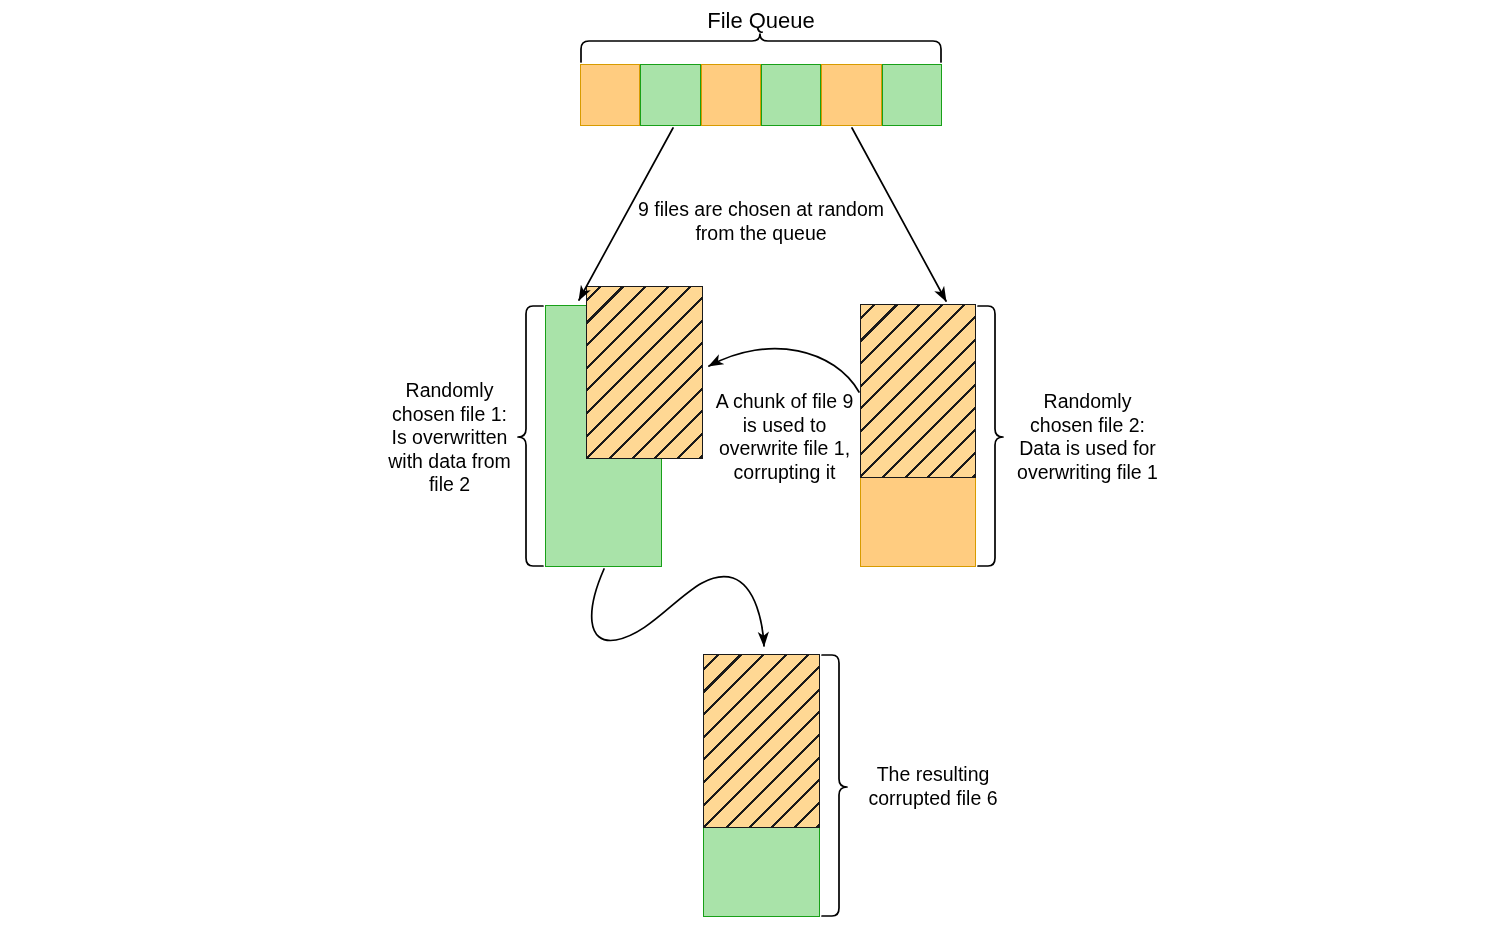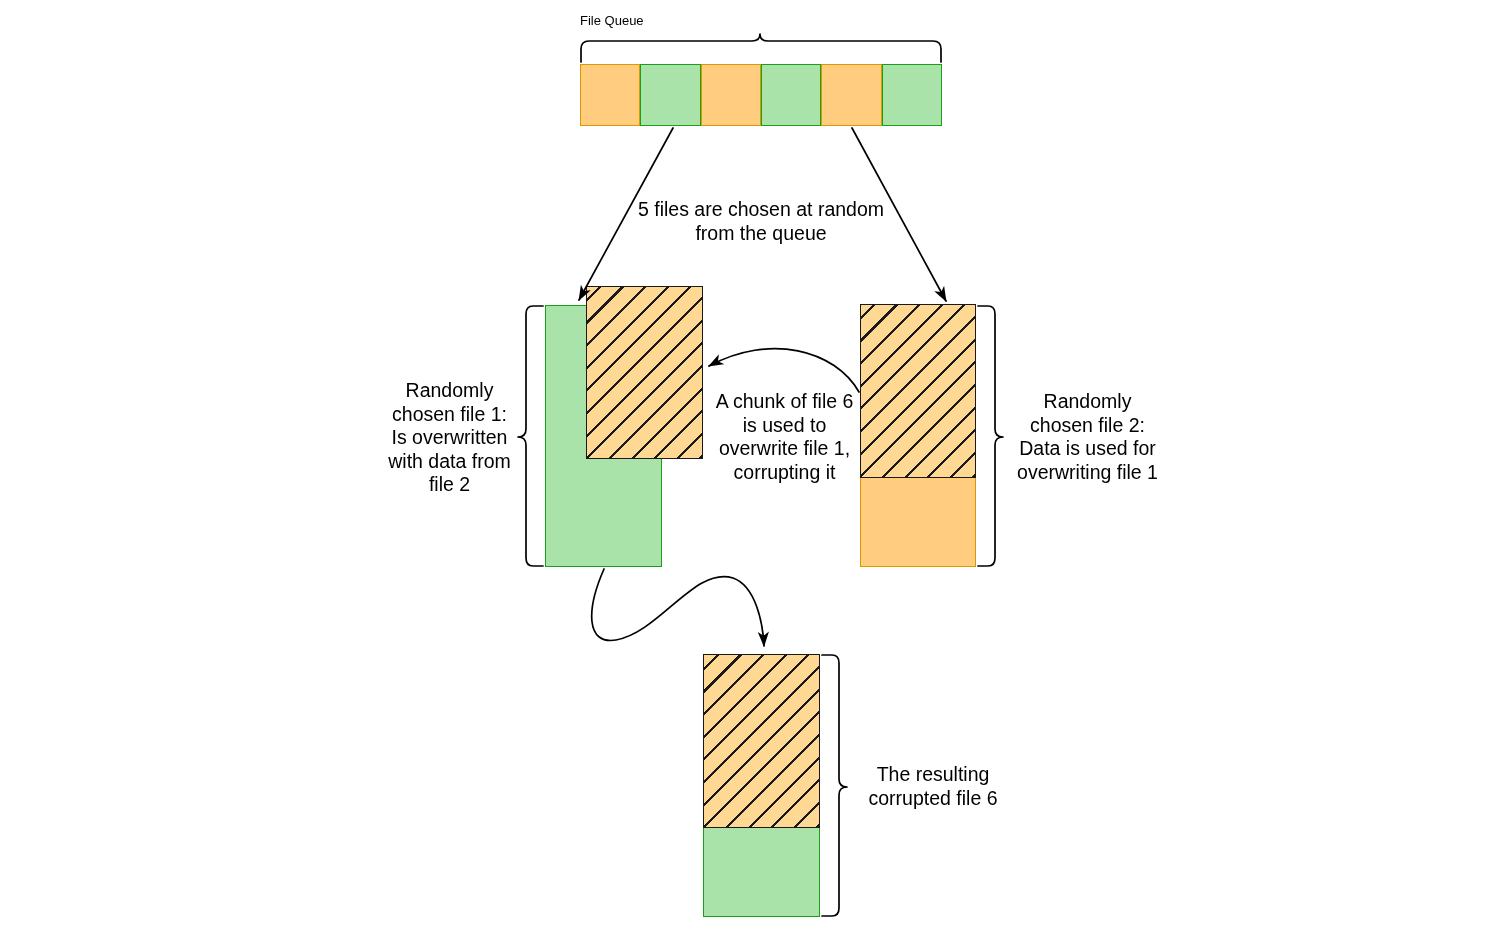--- a/index.html
+++ b/index.html
@@ -24,22 +24,22 @@
     font-size: 19.5px;
     line-height: 23.5px;
     color: #000000;
     white-space: pre-line;
   }
   .queue-title {
     position: absolute;
     left: 580px;
     top: 9px;
     width: 362px;
-    text-align: left;
-    font-size: 13px;
+    text-align: center;
+    font-size: 22px;
     line-height: 23px;
   }
   .queue {
     position: absolute;
     left: 580px;
     top: 64px;
     width: 362px;
     height: 62px;
     display: flex;
   }
@@ -115,30 +115,30 @@
   <div class="box box-hatch" style="left:586px; top:286px; width:117px; height:173px;"></div>
 
   <div class="box box-orange" style="left:860px; top:305px; width:116px; height:262px;"></div>
 
   <div class="box box-hatch" style="left:860px; top:304px; width:116px; height:174px;"></div>
 
   <div class="box box-green" style="left:703px; top:654px; width:117px; height:263px;"></div>
 
   <div class="box box-hatch" style="left:703px; top:654px; width:117px; height:174px;"></div>
 
-  <div class="label" style="left:620px; top:198px; width:282px;">5 files are chosen at random
+  <div class="label" style="left:620px; top:198px; width:282px;">9 files are chosen at random
 from the queue</div>
 
   <div class="label" style="left:372px; top:379px; width:155px;">Randomly
 chosen file 1:
 Is overwritten
 with data from
 file 2</div>
 
-  <div class="label" style="left:702px; top:390px; width:165px;">A chunk of file 6
+  <div class="label" style="left:702px; top:390px; width:165px;">A chunk of file 9
 is used to
 overwrite file 1,
 corrupting it</div>
 
   <div class="label" style="left:1005px; top:390px; width:165px;">Randomly
 chosen file 2:
 Data is used for
 overwriting file 1</div>
 
   <div class="label" style="left:852px; top:763px; width:162px;">The resulting

